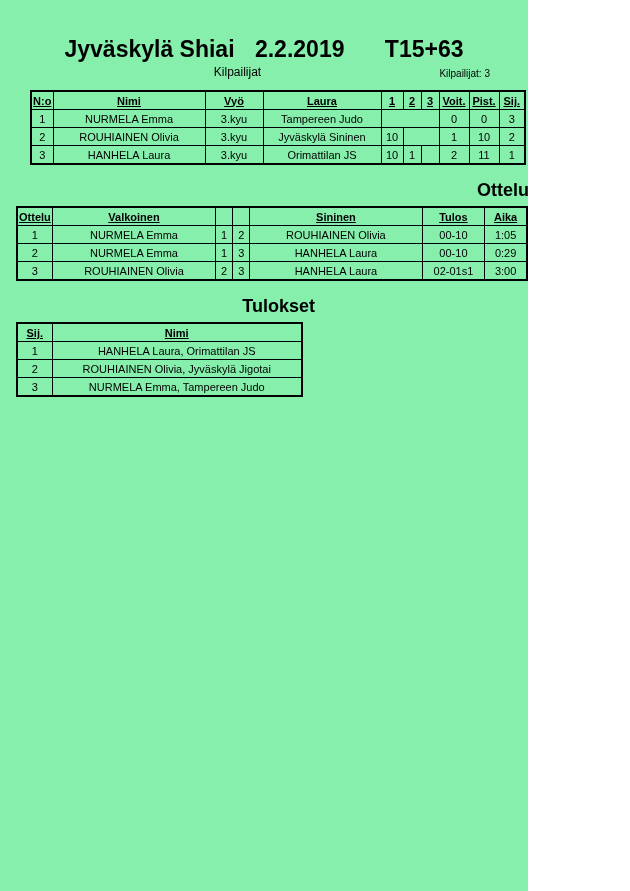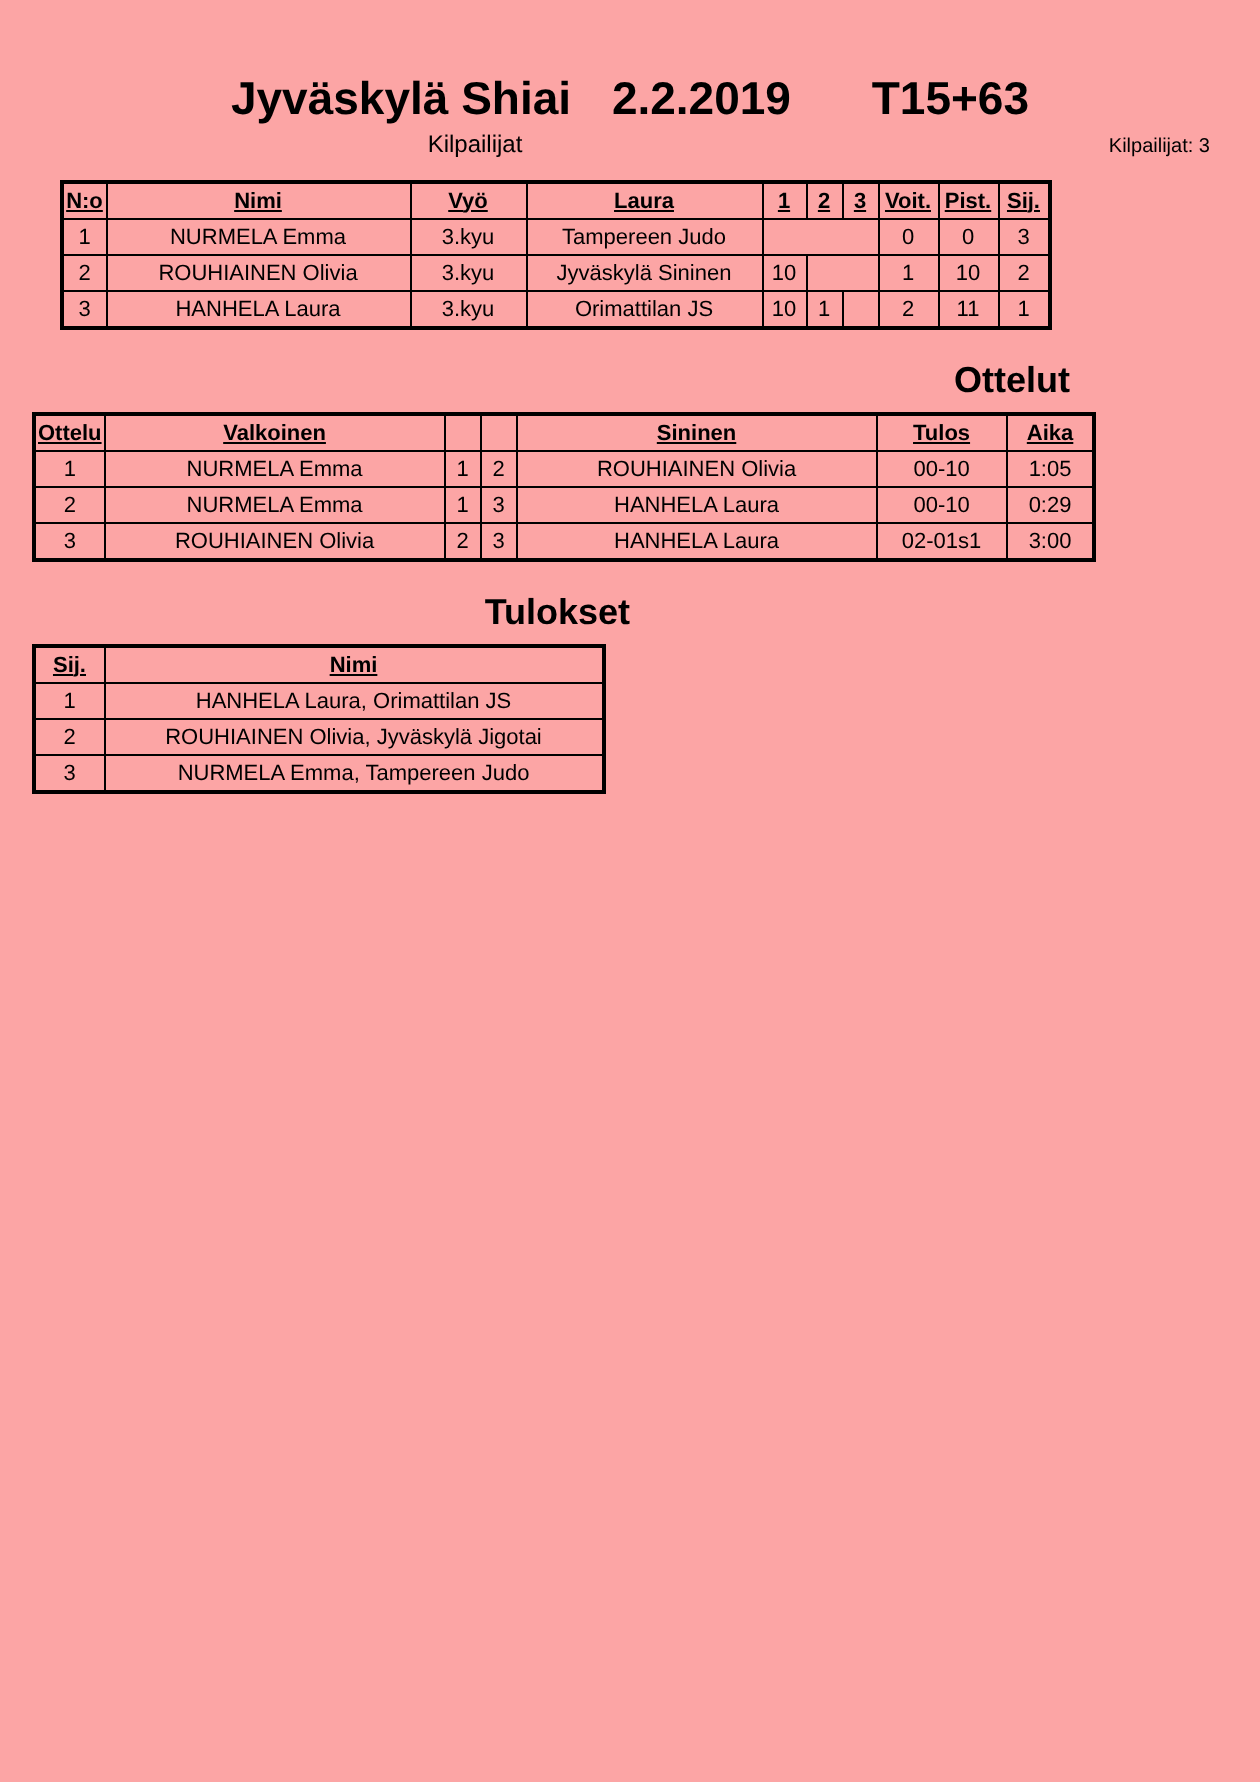--- a/index.html
+++ b/index.html
@@ -1,34 +1,34 @@
 <!DOCTYPE html>
 <html><head>
 <meta charset="utf-8">
 <style>
   html,body { margin:0; padding:0; background:#fff; }
   .page {
-    width:630px; height:891px; position:relative; background:#fca5a5;
+    width:528px; height:891px; position:relative; background:#86efac;
     font-family:"Liberation Sans", sans-serif; color:#000; overflow:hidden;
   }
   .title {
     padding-top:36px; text-align:center;
     font-size:23px; font-weight:bold; line-height:26px;
     letter-spacing:0px;
   }
   .title .t-date { margin-left:14px; }
   .title .t-cat  { margin-left:34px; }
 
   .subrow { position:relative; height:16px; margin-top:3px; }
   .sub-heading {
     position:absolute; left:30px; width:415px; text-align:center;
     font-size:12px; font-weight:normal;
   }
   .count {
-    position:absolute; right:25px; top:3px; font-size:10px;
+    position:absolute; right:38px; top:3px; font-size:10px;
   }
 
   table.t {
     border-collapse:collapse; table-layout:fixed;
     margin-left:30px; border:2px solid #000;
   }
   #kilpailijat-table { margin-top:9px; }
   #ottelut-table, #tulokset-table { margin-top:5px;margin-left:16px; }
 
   .t th, .t td {

